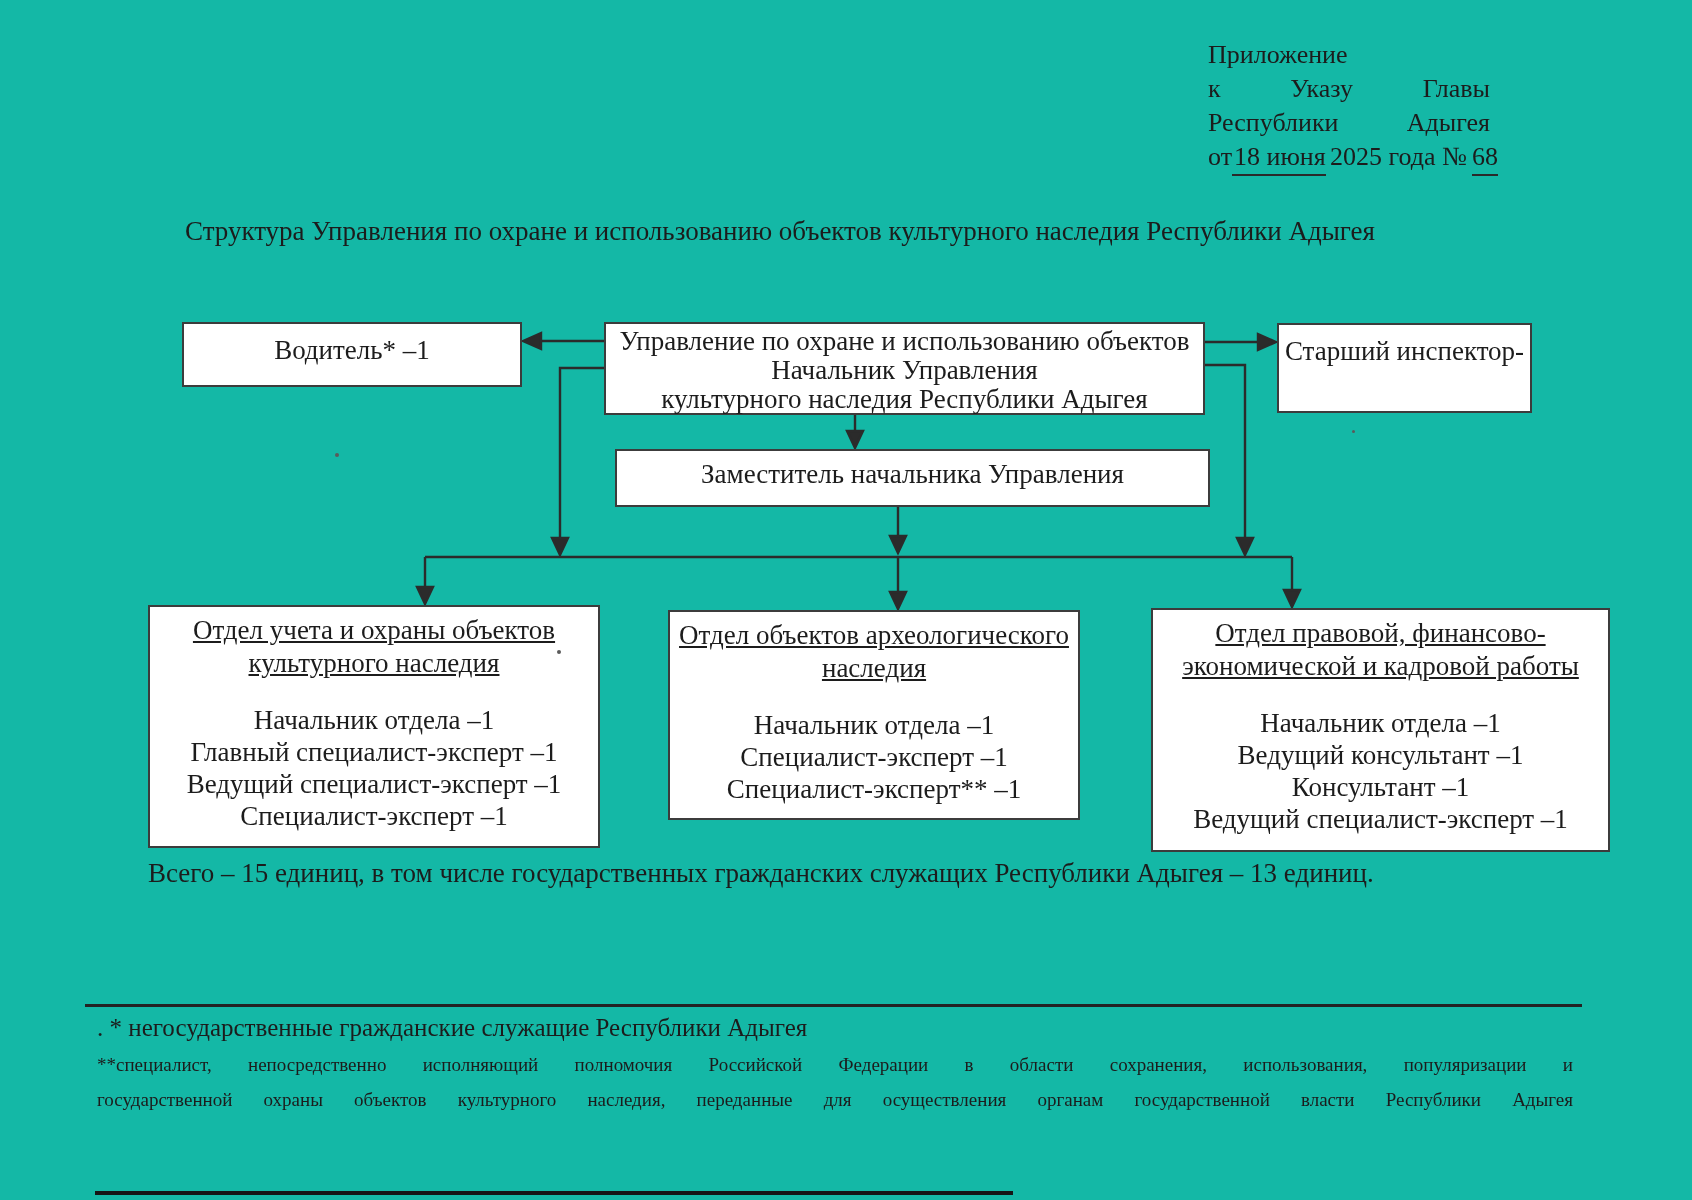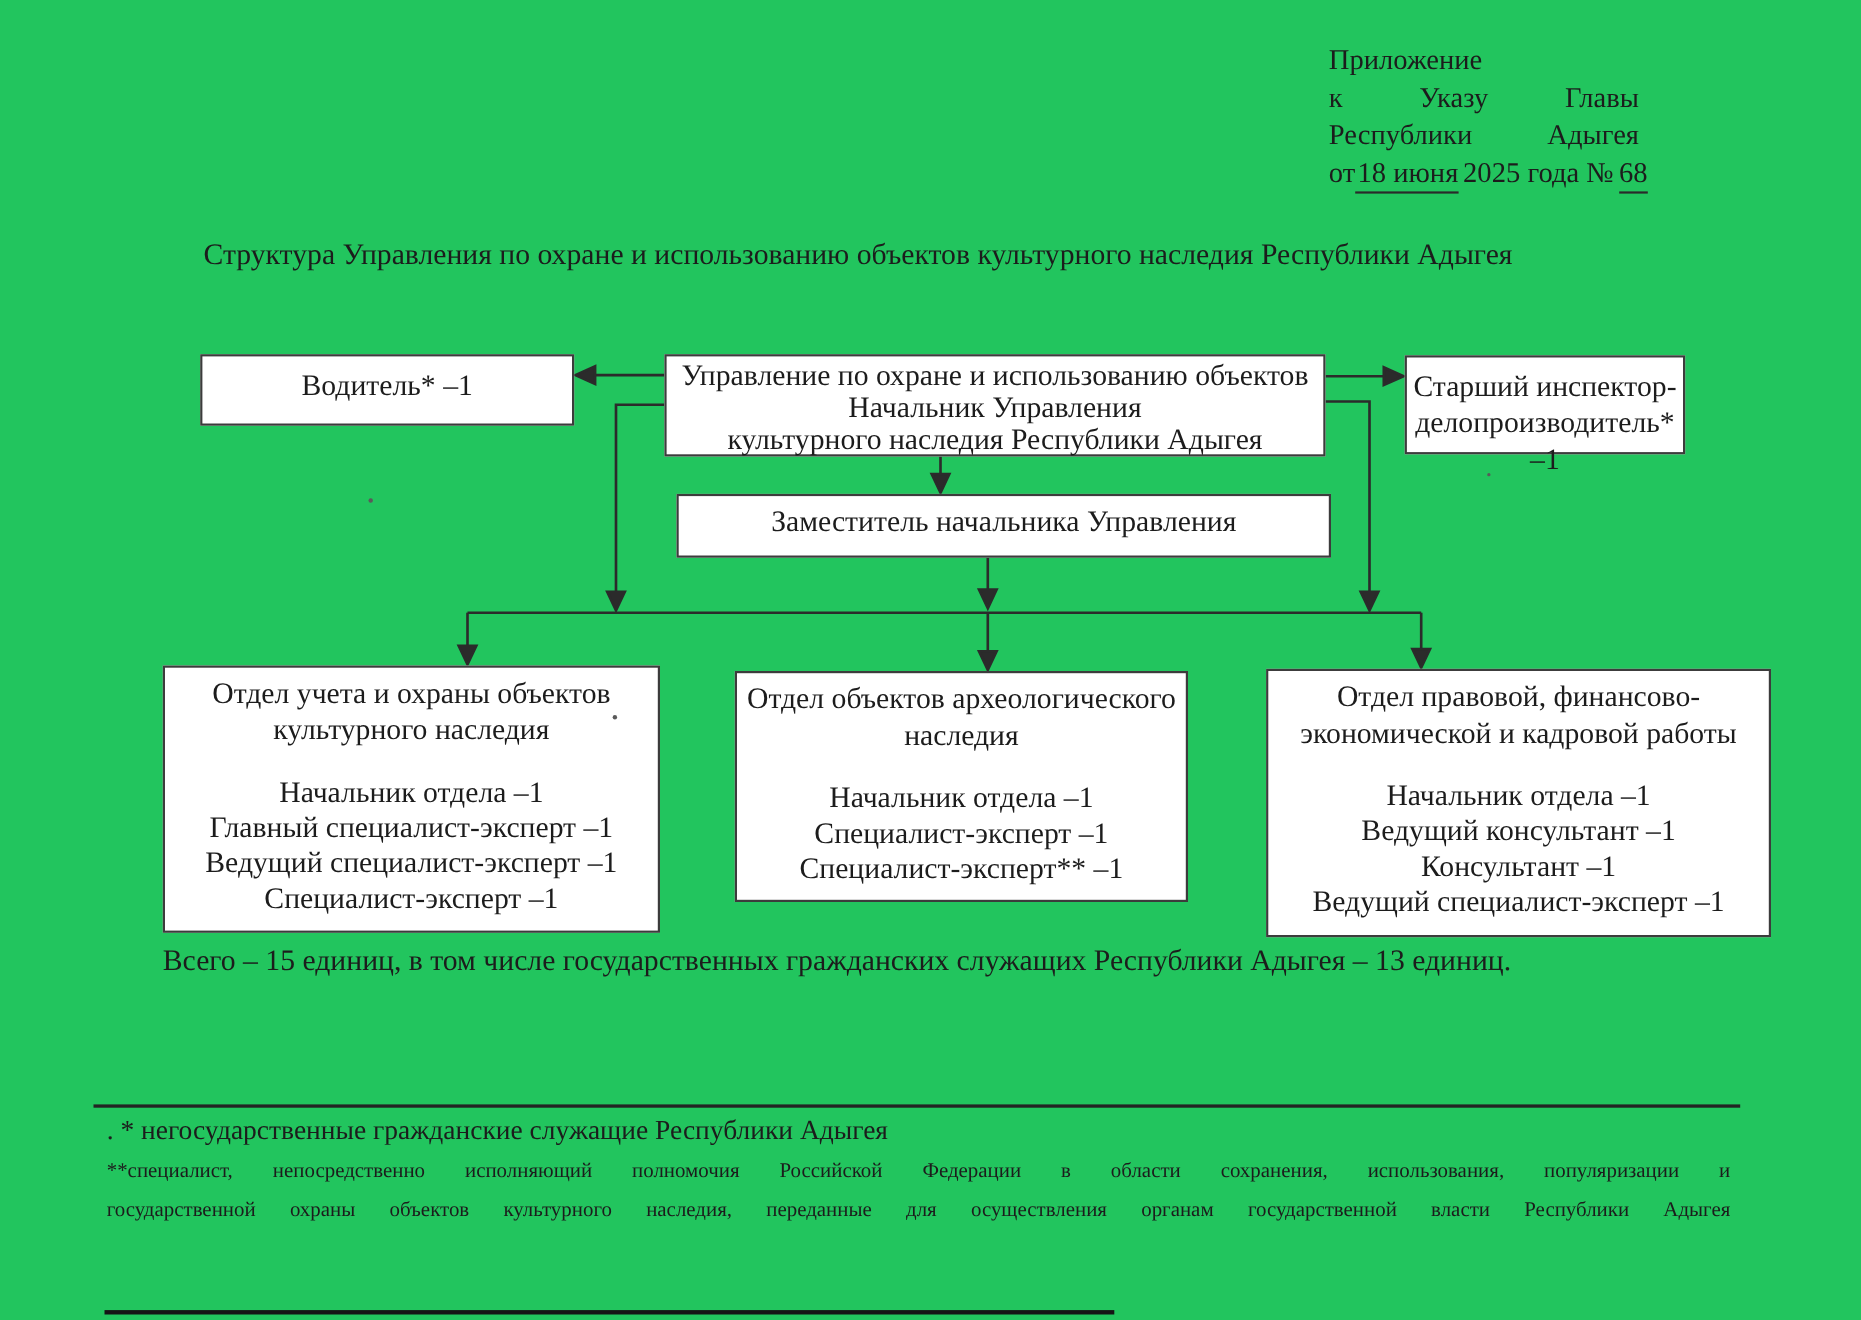--- a/index.html
+++ b/index.html
@@ -1,20 +1,20 @@
 <!DOCTYPE html>
 <html><head>
 <meta charset="utf-8">
 <style>
   html,body{margin:0;padding:0;}
   body{background:#e8e8e8;}
   .page{
     position:relative;
     width:1692px;height:1200px;
-    background:#22c55e;
+    background:#14b8a6;
     font-family:"Liberation Serif","DejaVu Serif",serif;
     color:#1c1c1c;
     overflow:hidden;
   }
   
   .hdr{position:absolute;left:1208px;top:38px;width:282px;font-size:26px;}
   .hdr-line{height:34px;line-height:34px;white-space:nowrap;}
   .hdr-just{display:flex;justify-content:space-between;}
   .hdr-l4{display:flex;align-items:flex-start;}
   .blank{border-bottom:2px solid #2a2a2a;text-align:center;}
@@ -35,21 +35,21 @@
     text-align:center;font-size:27px;background:#fff;
   }
   .n-driver{left:182px;top:322px;width:340px;height:65px;padding-top:10px;line-height:32px;}
   .n-root{left:604px;top:322px;width:601px;height:93px;padding-top:3px;line-height:29px;}
   .n-clerk{left:1277px;top:323px;width:255px;height:90px;padding-top:10px;line-height:33px;}
   .n-deputy{left:615px;top:449px;width:595px;height:58px;padding-top:7px;line-height:32px;}
   .dept{padding-top:7px;}
   .d1{left:148px;top:605px;width:452px;height:243px;}
   .d2{left:668px;top:610px;width:412px;height:210px;}
   .d3{left:1151px;top:608px;width:459px;height:244px;}
-  .dept-title{line-height:33px;}
+  .dept-title{line-height:33px;text-decoration:underline;}
   .dept-positions{margin-top:24px;line-height:32px;}
 
   .connectors{position:absolute;left:0;top:0;pointer-events:none;}
 
   
   .total{position:absolute;left:148px;top:858px;font-size:27px;white-space:nowrap;}
 
   
   .fn-rule{position:absolute;left:85px;top:1004px;width:1497px;height:3px;background:#232323;}
   .fn1{position:absolute;left:97px;top:1014px;font-size:25px;white-space:nowrap;}
@@ -145,21 +145,20 @@
   </div>
 
   <div class="node n-root">
     <div>Управление по охране и использованию объектов</div>
     <div>Начальник Управления</div>
     <div>культурного наследия Республики Адыгея</div>
   </div>
 
   <div class="node n-clerk">
     <div>Старший инспектор-</div>
-    <div>делопроизводитель* –1</div>
   </div>
 
   <div class="node n-deputy">
     <div>Заместитель начальника Управления</div>
   </div>
 
   <div class="node dept d1">
     <div class="dept-title">
       <div>Отдел учета и охраны объектов</div>
       <div>культурного наследия</div>

